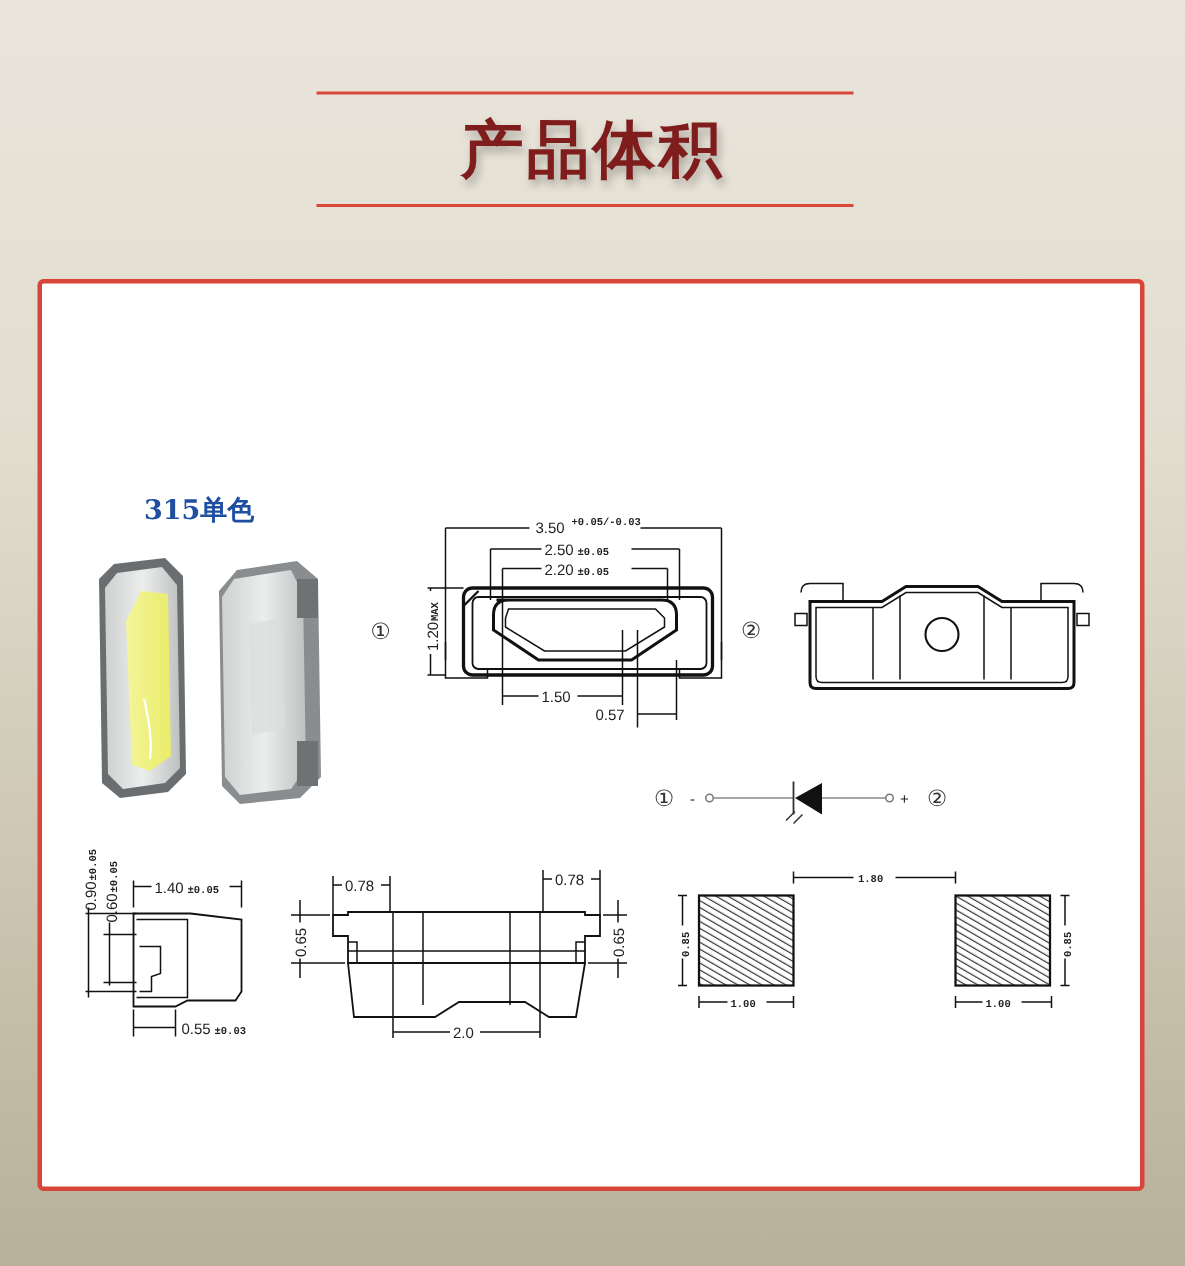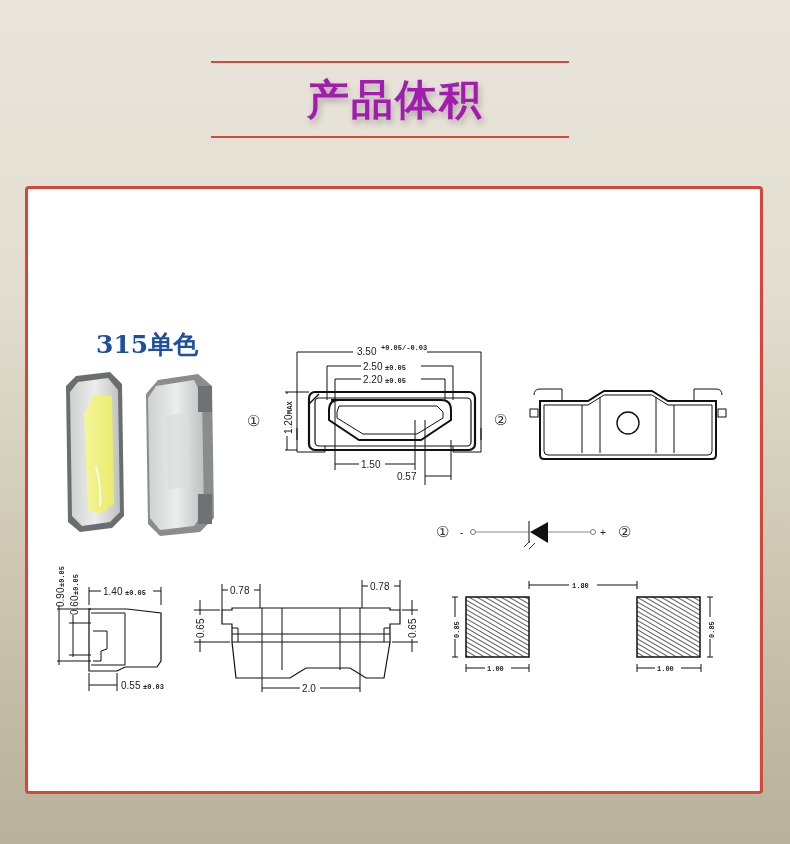--- a/index.html
+++ b/index.html
@@ -4,30 +4,30 @@
 <style>
   html, body { margin: 0; padding: 0; }
   body {
     width: 790px; height: 844px; overflow: hidden; position: relative;
     background: linear-gradient(to bottom, #e9e5db 0%, #e2ddcf 35%, #cbc5b1 70%, #b7b09a 100%);
     font-family: "DejaVu Sans", sans-serif;
   }
   .hline { position: absolute; left: 211px; width: 358px; height: 2px; background: #d9473b; }
   .title {
     position: absolute; left: 0; right: 0; top: 72px; text-align: center;
-    font-size: 42px; font-weight: bold; color: #a21caf; letter-spacing: 2px;
+    font-size: 42px; font-weight: bold; color: #7f1d1d; letter-spacing: 2px;
     text-shadow: 2px 4px 6px rgba(0,0,0,0.25);
   }
   .panel {
     position: absolute; left: 25px; top: 186px; width: 738px; height: 608px;
     background: #fff; border: 3px solid #d8453a; border-radius: 4px; box-sizing: border-box;
   }
   .label315 {
     position: absolute; left: 96px; top: 328px; font-family: "DejaVu Serif", serif;
-    font-size: 25px; font-weight: bold; color: #1e4fa0;
+    font-size: 18px; font-weight: bold; color: #1e4fa0;
   }
   svg { position: absolute; }
   .dim { font-family: "Liberation Sans", sans-serif; font-size: 10px; fill: #222; }
   .dimsm { font-family: "Liberation Mono", monospace; font-size: 7px; fill: #222; font-weight: bold; }
   .circ { font-family: "DejaVu Serif", serif; font-size: 15px; fill: #333; }
 </style>
 </head>
 <body>
 
 <div class="hline" style="top:61px;"></div>

